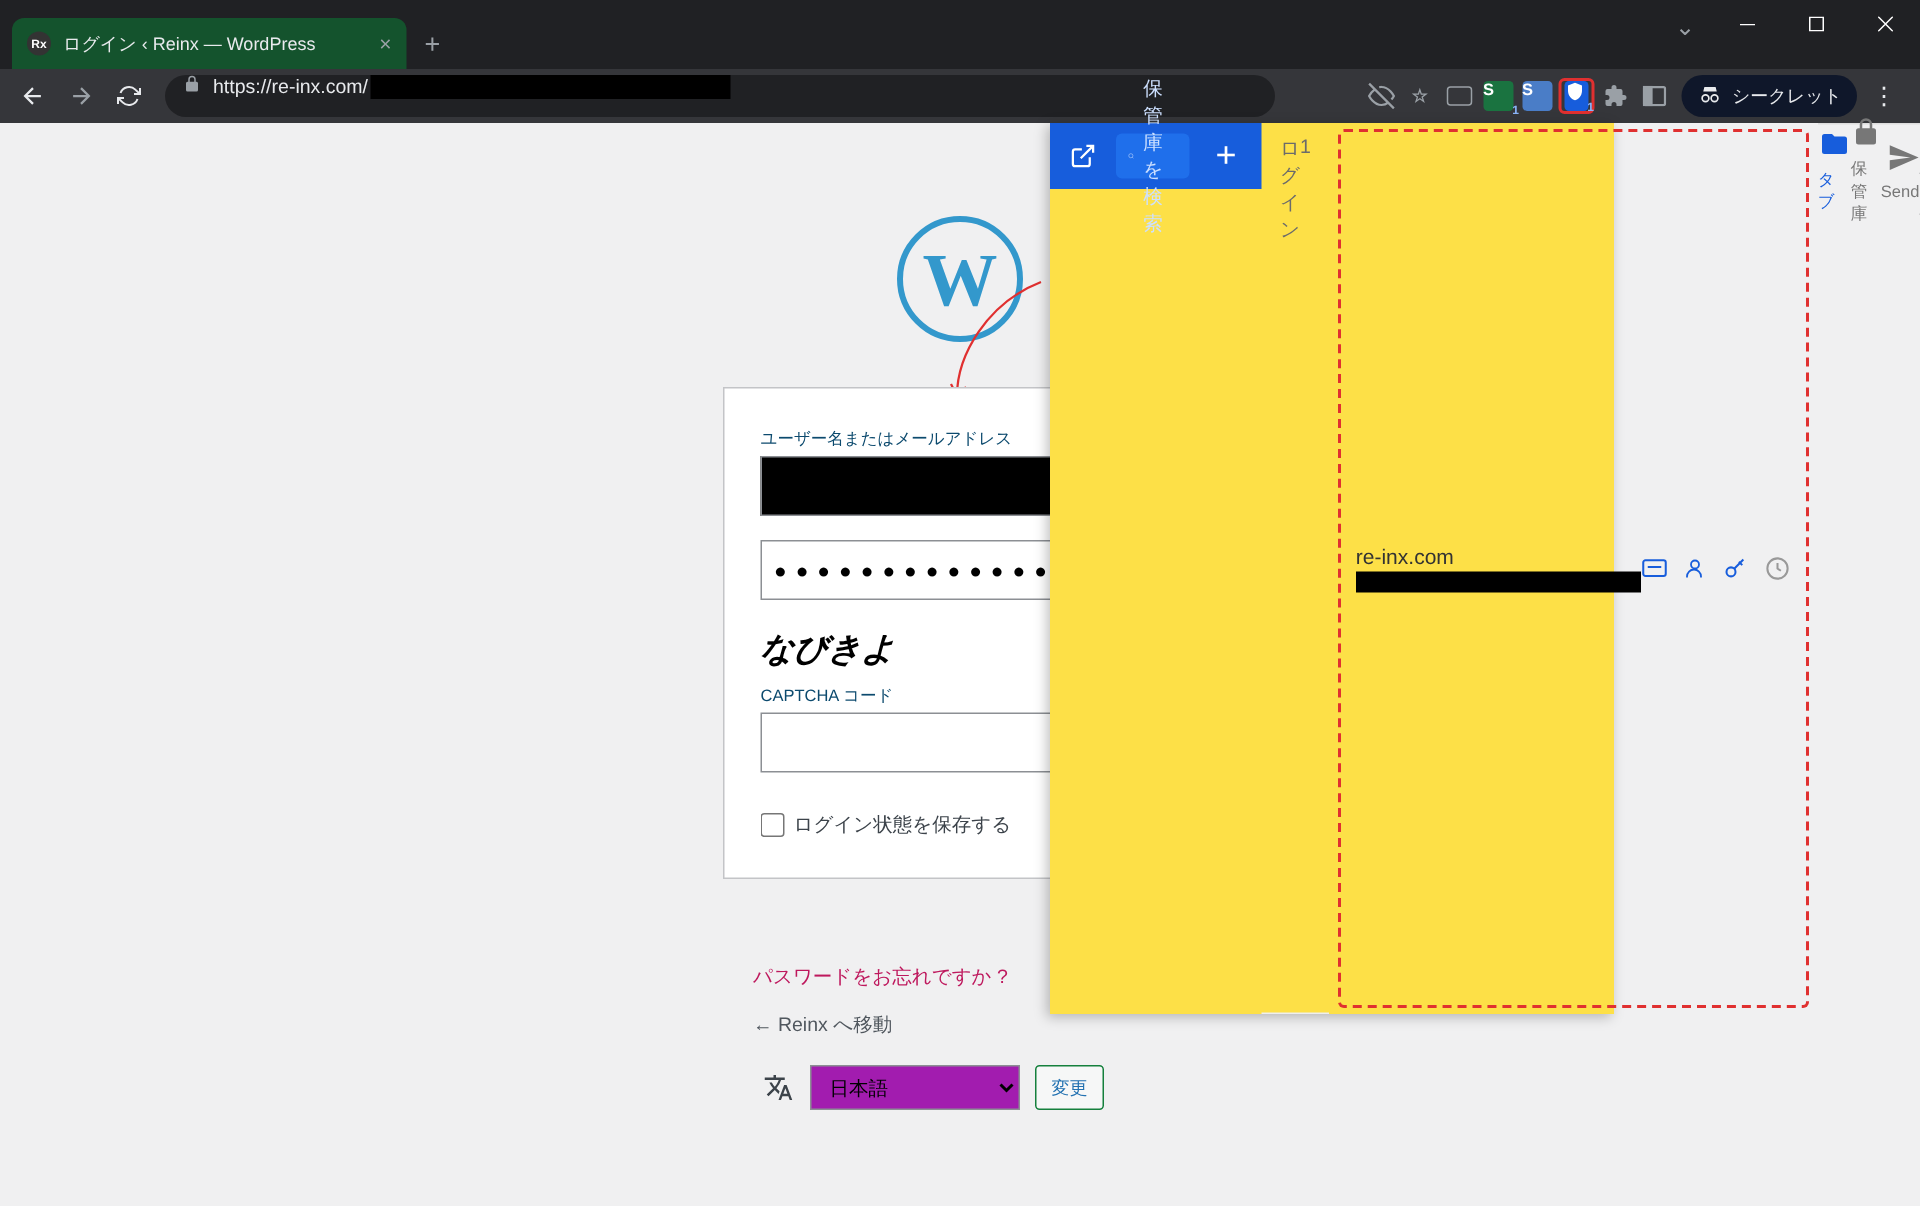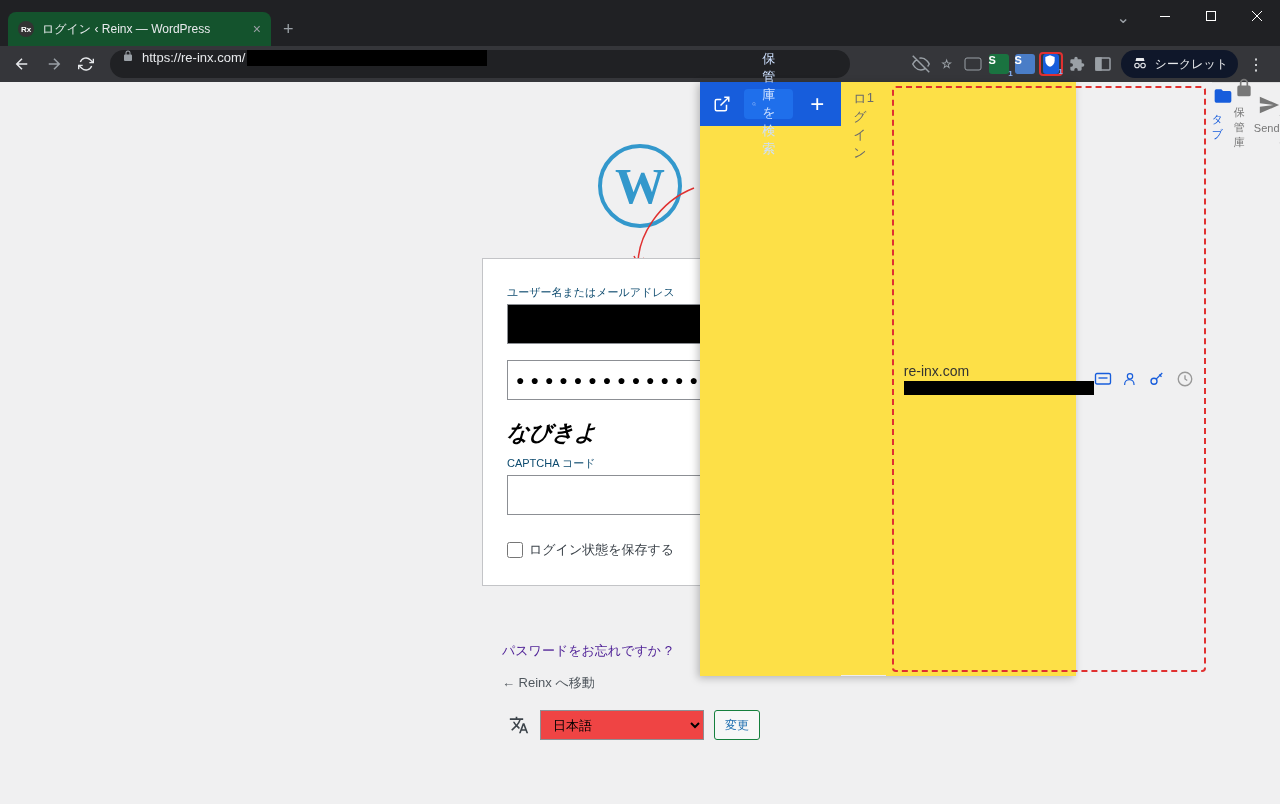--- a/index.html
+++ b/index.html
@@ -53,21 +53,21 @@
 .captcha-img { width: 110px; height: 34px; display: flex; align-items: center; font-family: cursive; font-weight: bold; font-style: italic; font-size: 22px; color: #000; margin-bottom: 6px; transform: skewX(-4deg); }
 .remember-row { display: flex; align-items: center; gap: 6px; font-size: 13px; color: #3c434a; margin-top: 10px; }
 .remember-row input { width: 16px; height: 16px; }
 .submit-edge { position:absolute; right:-1px; bottom:24px; width:8px; height:32px; background:#2271b1; border-radius:3px 0 0 3px;}
 
 .form-links { position: absolute; left: 502px; top: 560px; font-size: 13px; color: #50575e; }
 .form-links p { margin-bottom: 14px; }
 
 .lang-row { position: absolute; left: 508px; top: 628px; display: flex; align-items: center; gap: 10px; }
 .lang-icon { width: 22px; height: 22px; color: #3c434a; display:flex; align-items:center; justify-content:center; font-size:16px; }
-.lang-select { height: 30px; border: 1px solid #8c8f94; padding: 0 8px; font-size: 13px; width: 164px; background:#ef4444; }
+.lang-select { height: 30px; border: 1px solid #8c8f94; padding: 0 8px; font-size: 13px; width: 140px; background:#a21caf; }
 .lang-btn { height: 30px; border: 1px solid #15803d; color: #2271b1; background: #f6f7f7; padding: 0 10px; font-size: 12px; border-radius: 3px; }
 
 
 .annotation { position: absolute; pointer-events: none; }
 
 
 .bw-popup { position: absolute; left: 700px; top: 0px; width: 376px; height: 594px; background: #fde047; box-shadow: -2px 2px 8px rgba(0,0,0,0.25); display: flex; flex-direction: row; }
 .bw-header { background: #175ddc; height: 44px; display: flex; align-items: center; padding: 0 8px; gap: 8px; }
 .bw-popout { width: 28px; height: 28px; display: flex; align-items: center; justify-content: center; color: #fff; }
 .bw-search { flex: 1; background: #1f6feb; height: 30px; border-radius: 4px; display: flex; align-items: center; padding: 0 8px; color: #cde0ff; font-size: 13px; gap: 6px; }
@@ -216,21 +216,21 @@
     <label>CAPTCHA コード</label>
     <input class="text" style="">
     <div class="remember-row">
       <input type="checkbox" style="">
       <span>ログイン状態を保存する</span>
     </div>
     <div class="submit-edge"></div>
   </div>
 
   <div class="form-links">
-    <p><a style="color:#4c1d95;text-decoration:none;margin-top:24px;">パスワードをお忘れですか ?</a></p>
+    <p><a style="color:#be185d;text-decoration:none;margin-top:24px;">パスワードをお忘れですか ?</a></p>
     <p><a style="color:#50575e;text-decoration:none;">← Reinx へ移動</a></p>
   </div>
 
   <div class="lang-row">
     <div class="lang-icon">
       <svg width="20" height="20" viewBox="0 0 24 24" fill="currentColor">
           <path d="M12.87 15.07l-2.54-2.51.03-.03A17.52 17.52 0 0014.07 6H17V4h-7V2H8v2H1v2h11.17C11.5 7.92 10.44 9.75 9 11.35 8.07 10.32 7.3 9.19 6.69 8h-2c.73 1.63 1.73 3.17 2.98 4.56l-5.09 5.02L4 19l5-5 3.11 3.11.76-2.04zM18.5 10h-2L12 22h2l1.12-3h4.75L21 22h2l-4.5-12zm-2.62 7l1.62-4.33L19.12 17h-3.24z"></path>
         </svg>
     </div>
     <select class="lang-select">

